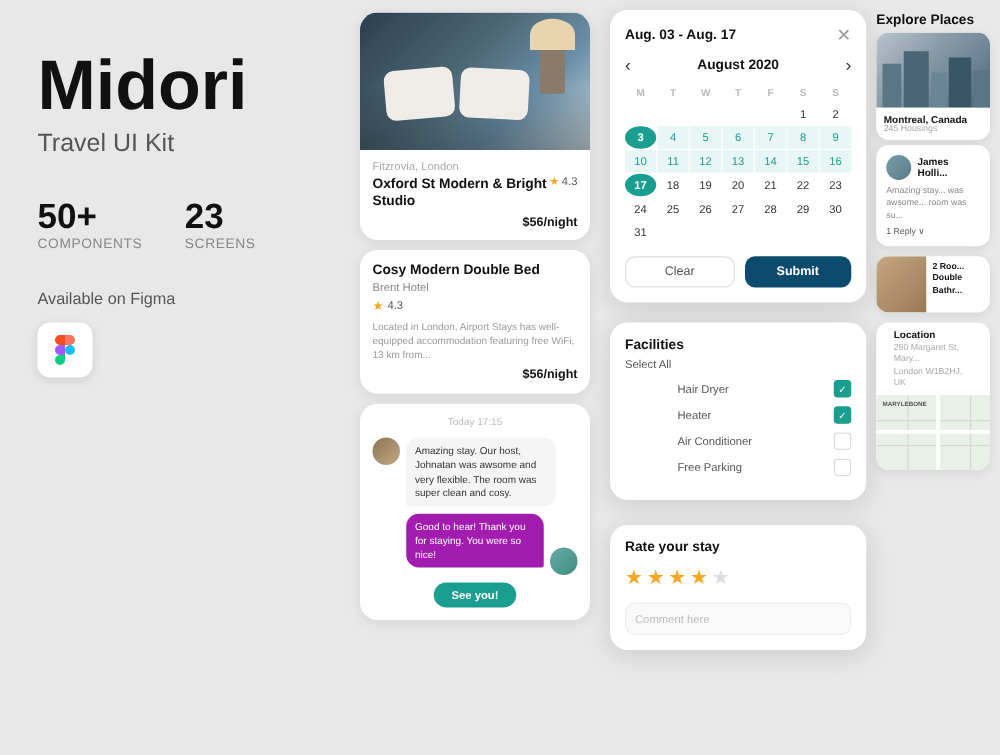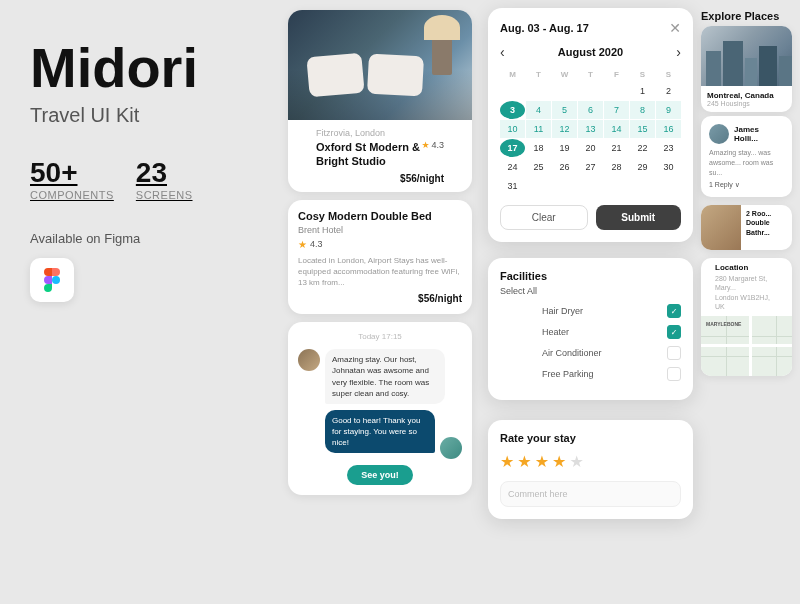--- a/index.html
+++ b/index.html
@@ -27,23 +27,22 @@
       line-height: 1;
       margin-bottom: 8px;
     }
     .brand-subtitle {
       font-size: 20px;
       color: #555;
       margin-bottom: 30px;
     }
     .stats-row {
       display: flex;
-      gap: 22px;
+      gap: 34px;
       margin-bottom: 30px;
-      text-decoration: underline;
     }
     .stat-item .stat-number {
       font-size: 28px;
       font-weight: 800;
       color: #111;
     }
     .stat-item .stat-label {
       font-size: 11px;
       color: #888;
       letter-spacing: 0.5px;
@@ -116,21 +115,21 @@
     .lamp::before {
       content: '';
       position: absolute;
       top: -10px; left: -8px;
       width: 36px; height: 25px;
       background: #e8d5b0;
       border-radius: 50% 50% 0 0;
     }
 
     .hotel-card-body {
-      padding: 8px 28px;
+      padding: 8px 10px;
     }
     .hotel-location {
       font-size: 9px;
       color: #aaa;
       margin-bottom: 2px;
     }
     .hotel-name-row {
       display: flex;
       justify-content: space-between;
       align-items: flex-start;
@@ -189,21 +188,21 @@
     .chat-bubble-left {
       background: #f5f5f5;
       border-radius: 10px 10px 10px 2px;
       padding: 5px 7px;
       font-size: 8px;
       color: #333;
       line-height: 1.4;
       max-width: 120px;
     }
     .chat-bubble-right {
-      background: #0c4a6e;
+      background: #a21caf;
       border-radius: 10px 10px 2px 10px;
       padding: 5px 7px;
       font-size: 8px;
       color: white;
       line-height: 1.4;
       max-width: 110px;
       margin-left: auto;
       margin-bottom: 6px;
     }
     .chat-msg-right-row { display: flex; justify-content: flex-end; gap: 5px; align-items: flex-end; }
@@ -296,21 +295,21 @@
       background: white;
       border: 1px solid #ddd;
       border-radius: 8px;
       padding: 6px;
       font-size: 10px;
       cursor: pointer;
       color: #555;
     }
     .btn-submit {
       flex: 1;
-      background: #404040;
+      background: #0c4a6e;
       border: none;
       border-radius: 8px;
       padding: 6px;
       font-size: 10px;
       cursor: pointer;
       color: white;
       font-weight: 600;
     }
 
     

